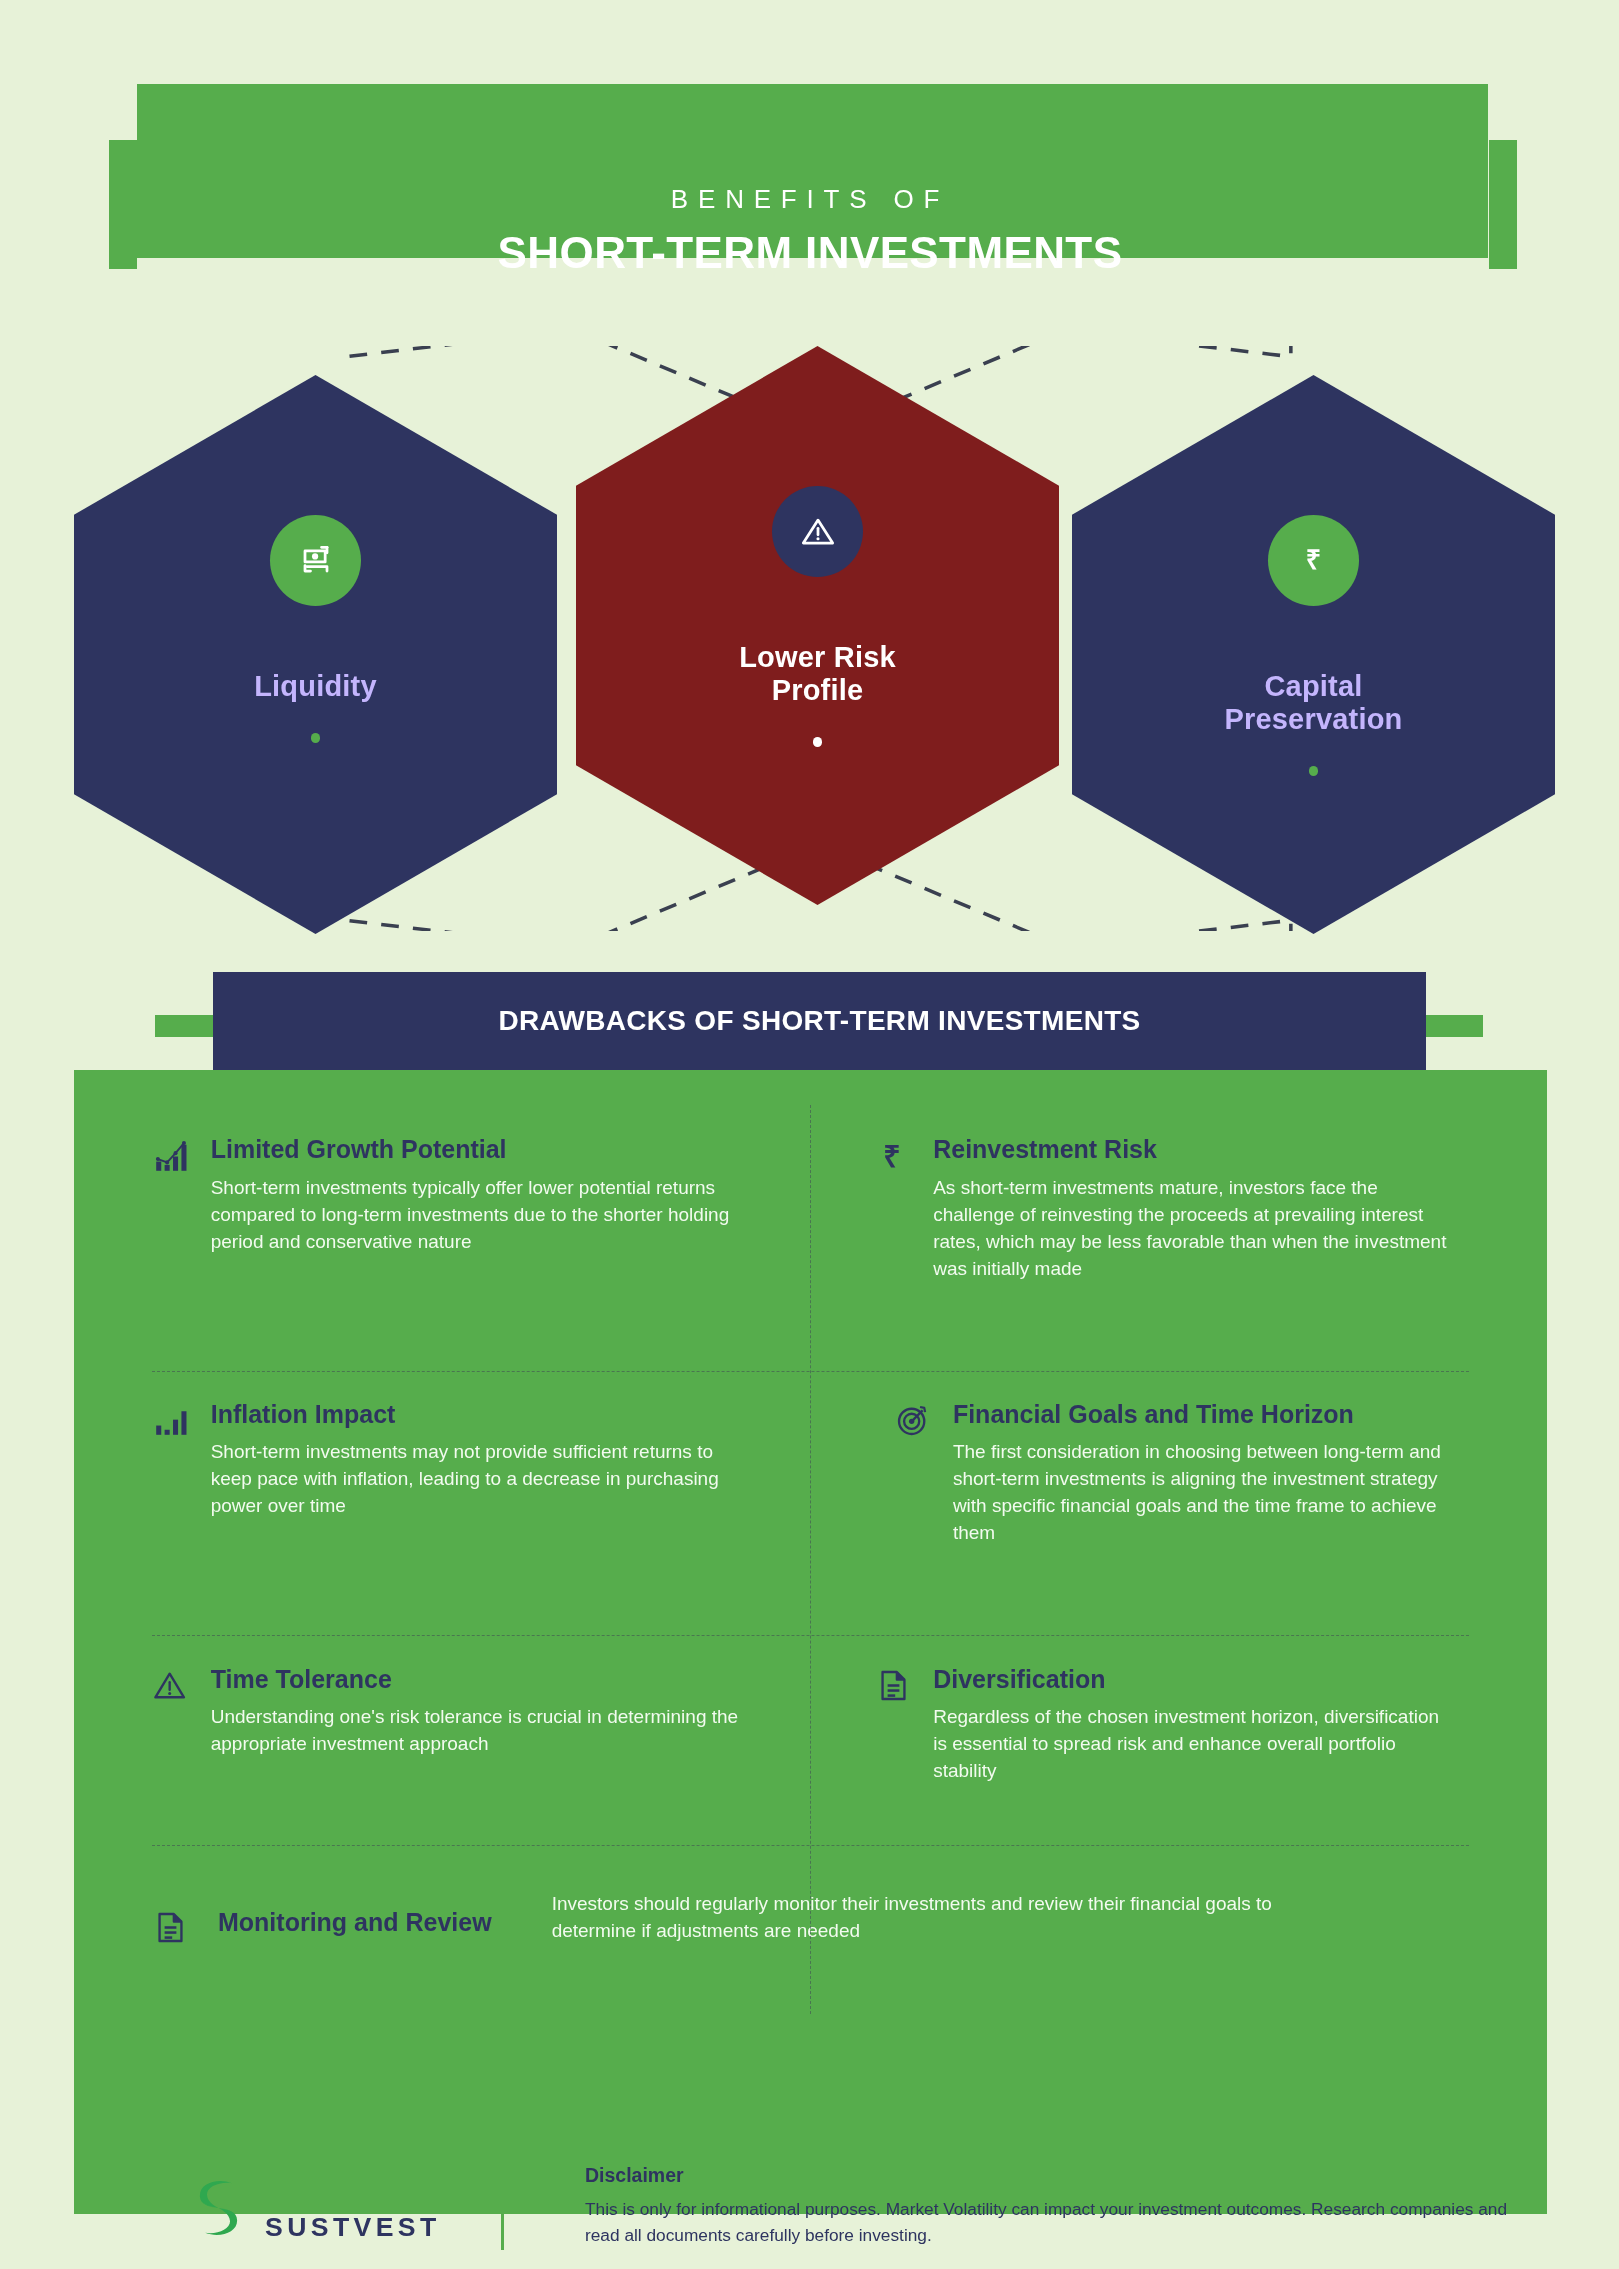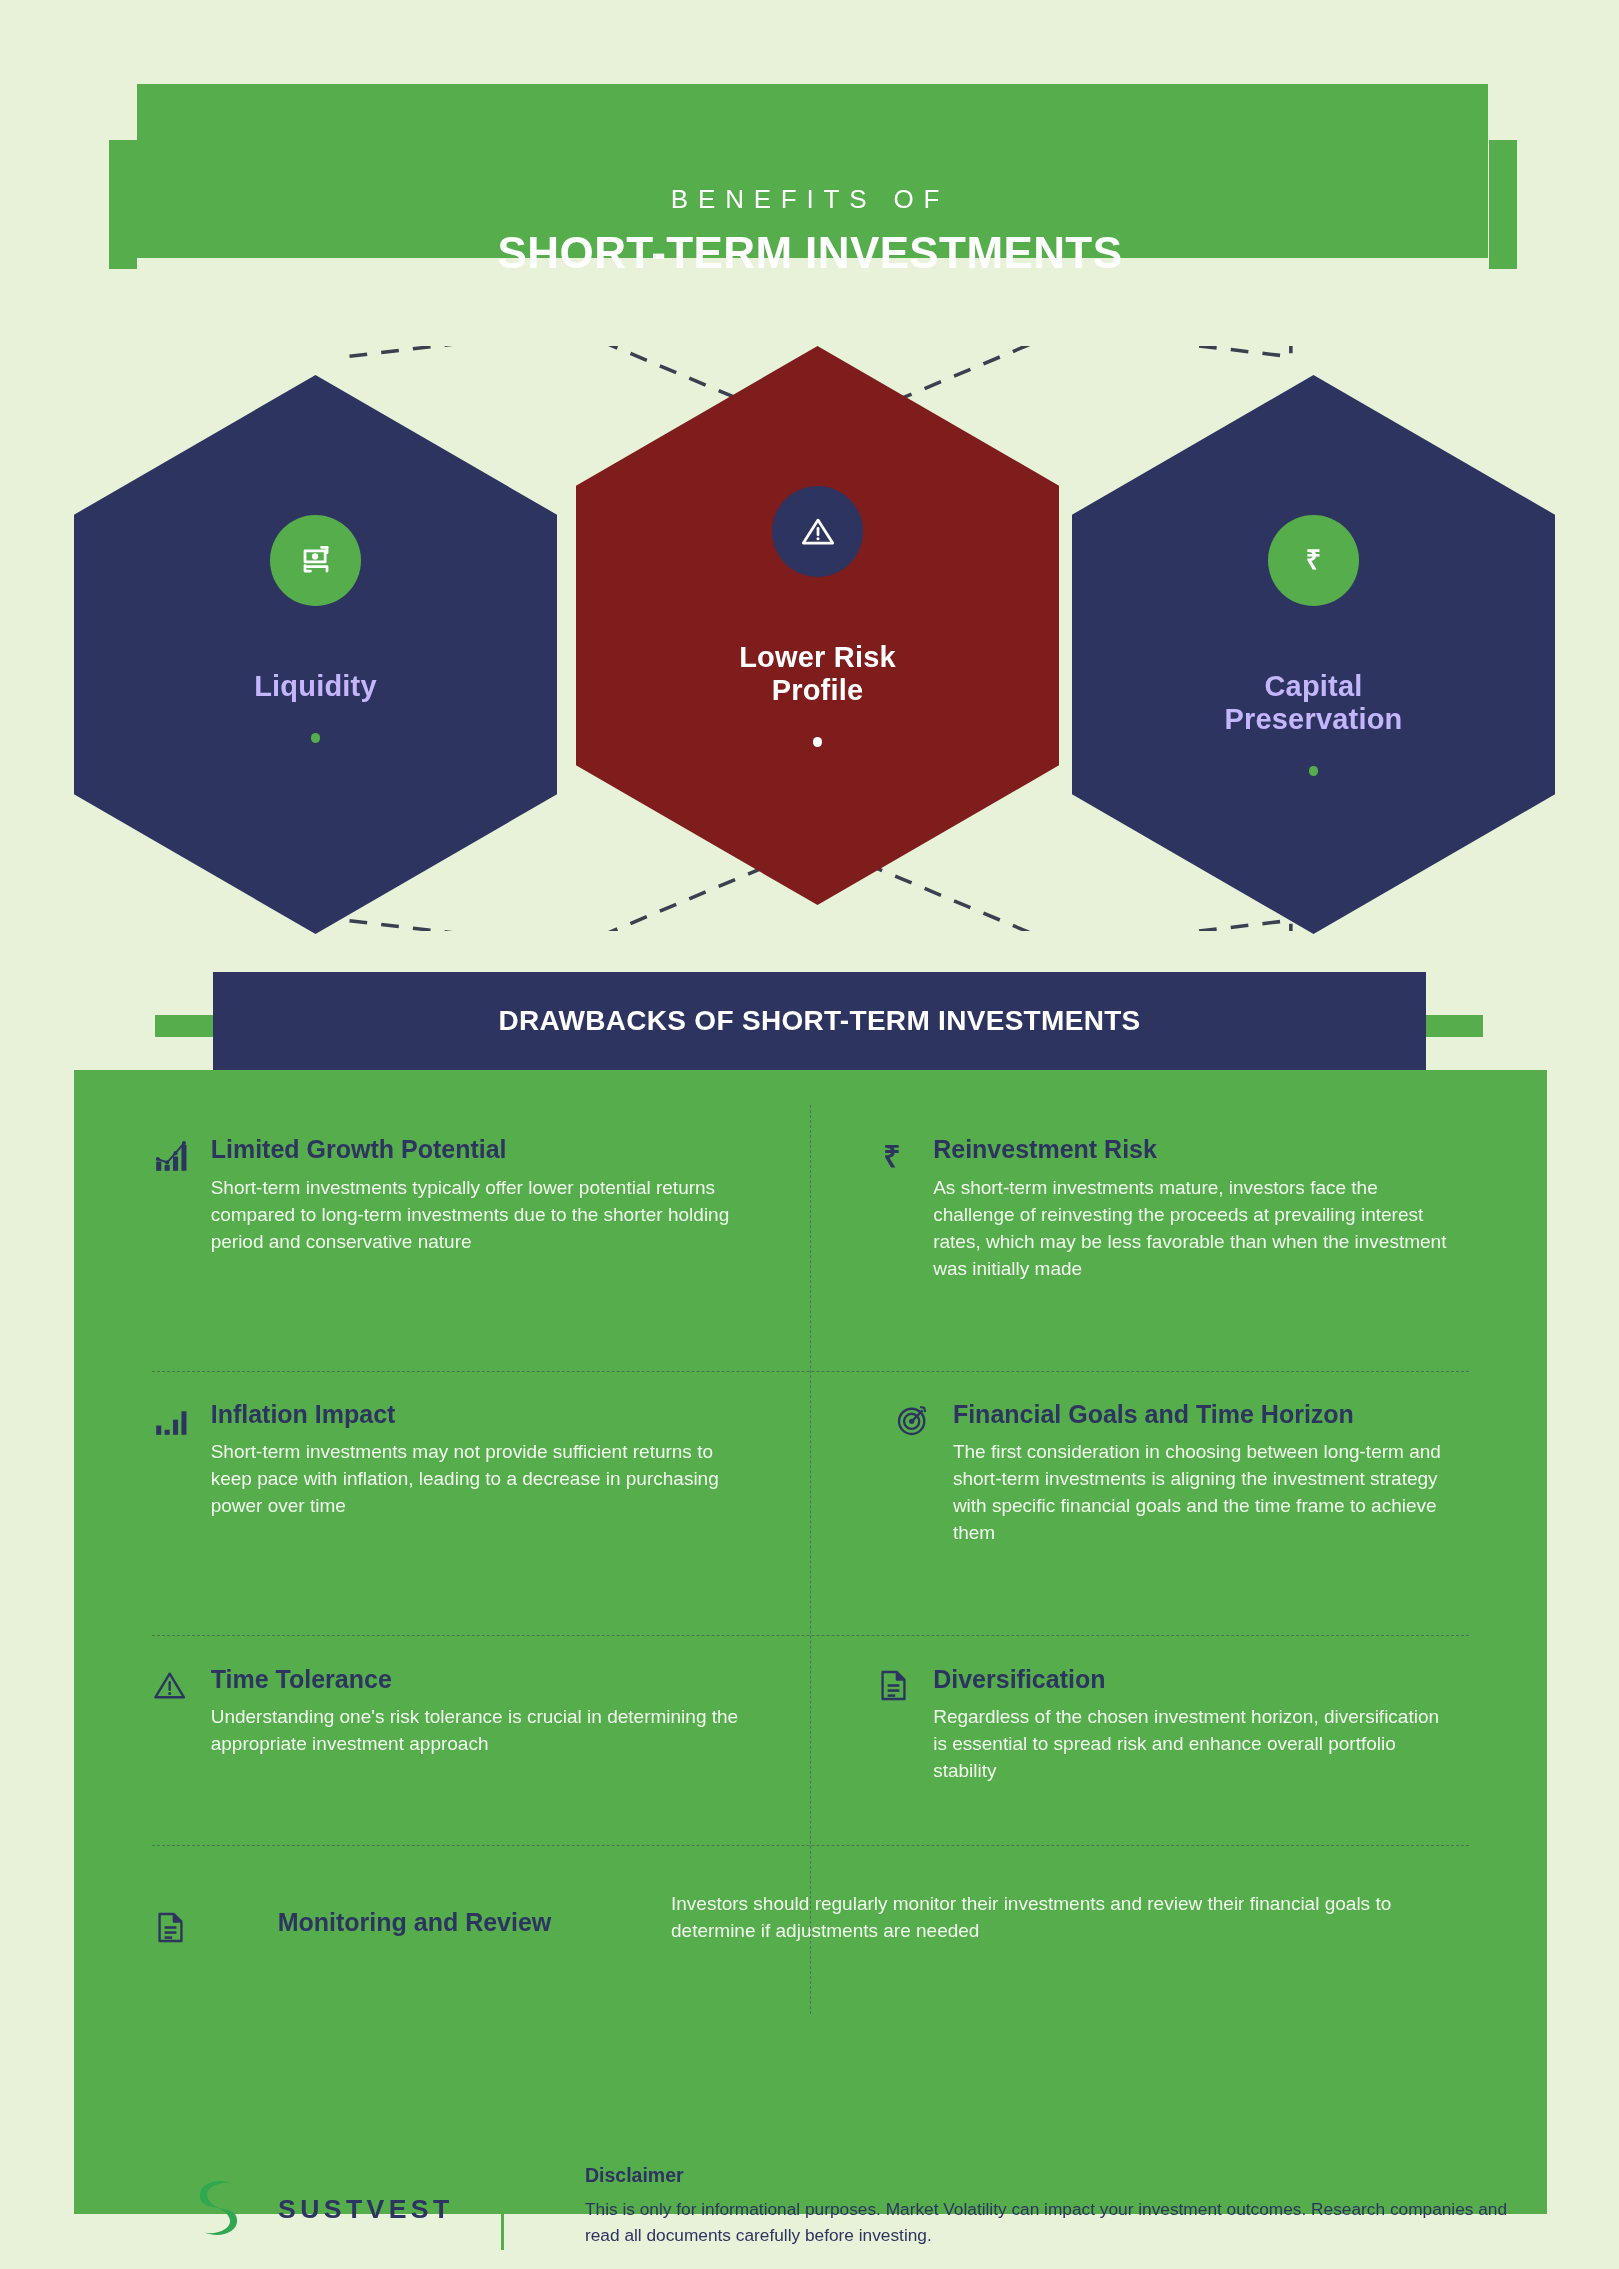--- a/index.html
+++ b/index.html
@@ -123,27 +123,27 @@
   .hdiv {
     height: 0; border-top: 1.8px dashed #3f4a55; opacity: .55;
     margin: 25px 78px 25px 78px;
     position: absolute; left: 0; right: 0;
   }
   .vdiv {
     position: absolute; width: 0; border-left: 1.8px dashed #3f4a55; opacity: .55;
   }
 
   
-  .db-last { display: flex; gap: 25px; align-items: flex-start; padding-top: 12.4px; justify-content: space-between; }
+  .db-last { display: flex; gap: 25px; align-items: flex-start; padding-top: 12.4px; }
   .db-last .card-title { font-size: 25px; margin-bottom: 0; padding-top: 25px; white-space: nowrap; }
   .db-last .card-desc { padding-top: 8.9px; }
 
   
   .footer { position: absolute; left: 0; top: 2155px; width: 1620px; height: 115px; }
-  .f-logo { position: absolute; left: 191px; top: 21px; display: flex; align-items: center; gap: 32px; }
+  .f-logo { position: absolute; left: 191px; top: 21px; display: flex; align-items: flex-end; gap: 19px; }
   .f-logo-text { color: #2e3460; font-size: 26.6px; font-weight: 700; letter-spacing: 4.4px; }
   .f-rule { position: absolute; left: 501px; top: 10.6px; width: 2.7px; height: 84px; background: #56ad4c; }
   .f-disc { position: absolute; left: 585px; top: 8.9px; width: 931px; }
   .f-disc-title { color: #2e3460; font-size: 19.5px; font-weight: 700; margin-bottom: 10.6px; }
   .f-disc-body { color: #2e3460; font-size: 17.3px; line-height: 1.45; }
 </style>
 </head>
 <body>
 
 <div class="page">

